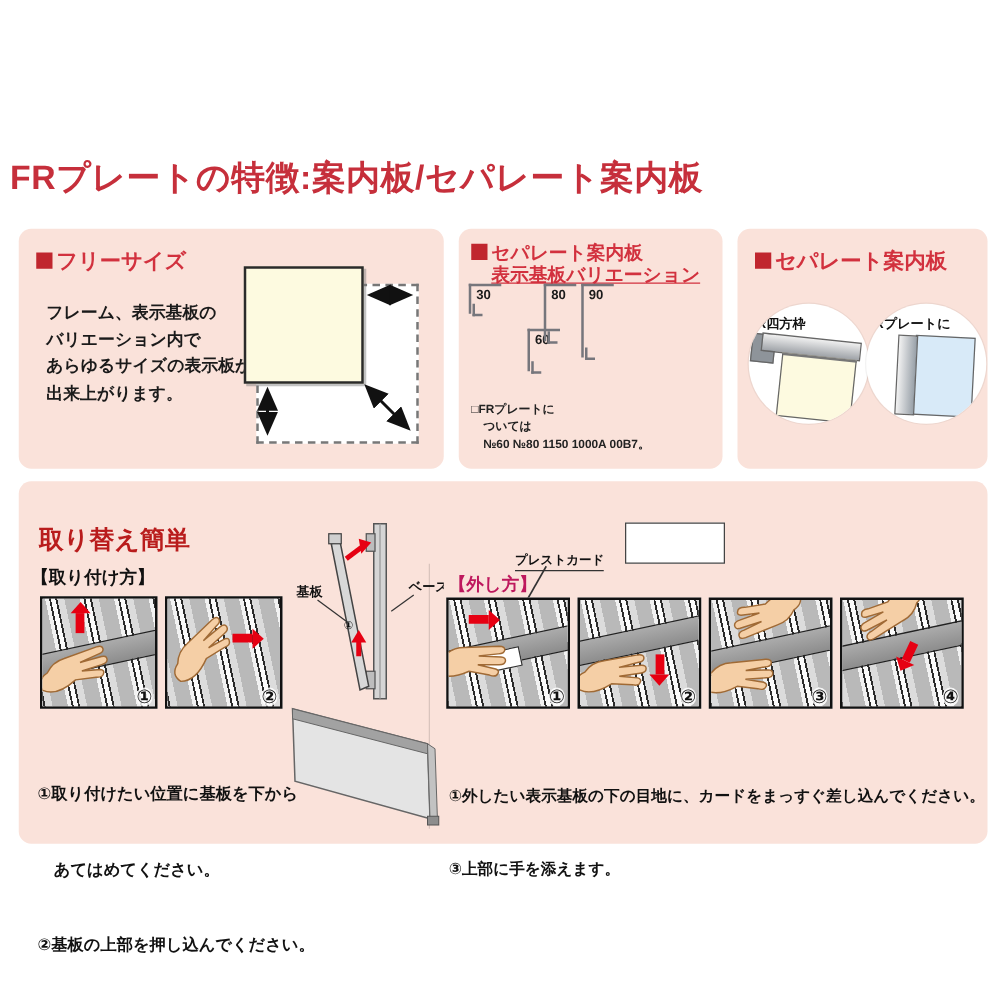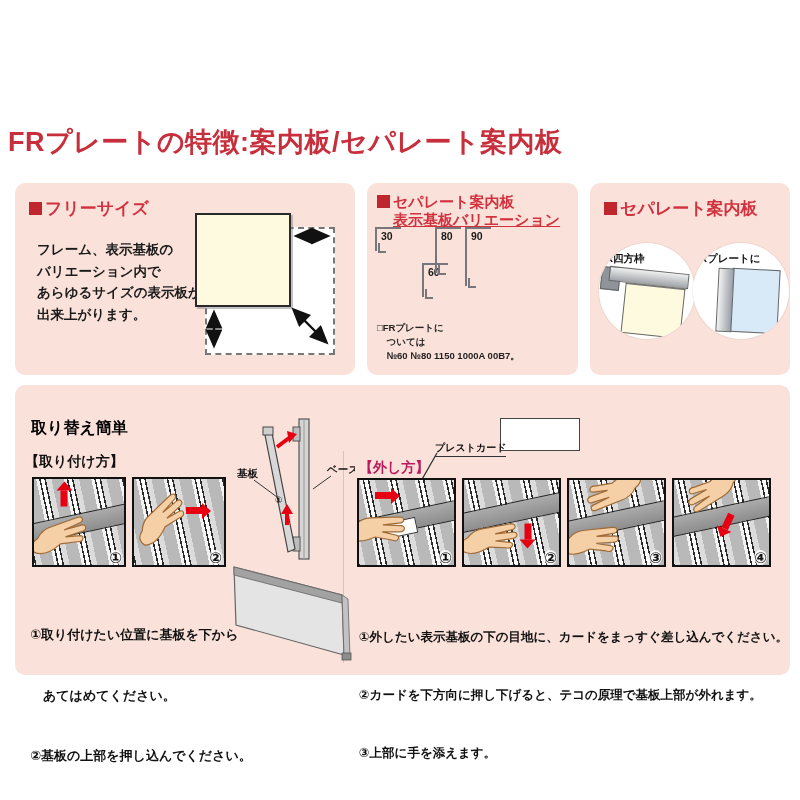--- a/index.html
+++ b/index.html
@@ -30,39 +30,39 @@
   
   .bracket{position:absolute;border-left:2px solid #76767c;border-top:2px solid #76767c;width:24px;}
   .bracket:after{content:"";position:absolute;left:1px;bottom:-2px;width:6px;height:8px;border-left:2px solid #76767c;border-bottom:2px solid #76767c;}
   .bracket span{position:absolute;left:4px;top:1px;font-size:10.5px;font-weight:bold;color:#1a1a1a;}
   .var-note{position:absolute;left:10px;top:138px;font-size:9.5px;font-weight:bold;line-height:1.45;color:#222;}
   
   .circle{position:absolute;top:60px;width:96px;height:96px;border-radius:50%;background:#fff;overflow:hidden;box-shadow:0 0 0 1px rgba(0,0,0,.05);}
   .circle .lbl{position:absolute;top:9px;left:0;right:0;text-align:left;font-size:10.5px;font-weight:bold;color:#111;}
   .fbar{position:absolute;border:1px solid #666;}
   
-  .tagline{position:absolute;left:16px;top:33px;font-size:16px;font-weight:bold;color:#000000;}
+  .tagline{position:absolute;left:16px;top:33px;font-size:20px;font-weight:bold;color:#b91c1c;}
   .sec-label{position:absolute;font-size:14px;font-weight:bold;white-space:nowrap;}
   .divider{position:absolute;left:328px;top:66px;height:212px;border-left:1px solid #d9c4bd;}
   .step{position:absolute;width:90px;height:86px;background:#fff;border:2px solid #111;overflow:hidden;}
   .slats{position:absolute;left:-25%;top:-25%;width:150%;height:150%;
     background:repeating-linear-gradient(78deg,
       #2b2b2b 0 1.5px,#dcdcdc 1.5px 7px,#b9b9b9 7px 19px,#f2f2f2 19px 22px,
       #2b2b2b 22px 23.5px,#fbfbfb 23.5px 27px);}
   .dark-slat{position:absolute;left:-8%;width:120%;height:18px;background:linear-gradient(#ababab,#8d8d8d);border:1.5px solid #222;transform:rotate(-12deg);}
   .card-chip{position:absolute;width:30px;height:14px;background:#fff;border:1.2px solid #333;transform:rotate(-12deg);}
   .num{position:absolute;right:2px;bottom:0px;font-size:15px;font-weight:bold;color:#111;background:rgba(255,255,255,.85);border-radius:50%;line-height:1;}
   .hand{position:absolute;width:62px;height:36px;}
   .arrow{position:absolute;width:16px;height:7px;background:#e60012;}
   .arrow::after{content:"";position:absolute;left:100%;top:50%;transform:translateY(-50%);
     border-left:9px solid #e60012;border-top:8px solid transparent;border-bottom:8px solid transparent;}
   .instr{position:absolute;font-size:13px;font-weight:bold;line-height:1.55;color:#111;white-space:pre;}
   .instr.small{font-size:12.5px;}
   .card-rect{position:absolute;left:485px;top:33px;width:78px;height:31px;background:#fff;border:1.5px solid #444;}
-  .card-lbl{position:absolute;left:420px;top:56px;font-size:10px;font-weight:bold;color:#111;border-bottom:1.2px solid #333;padding-bottom:1px;text-align:center;}
+  .card-lbl{position:absolute;left:397px;top:56px;font-size:10px;font-weight:bold;color:#111;border-bottom:1.2px solid #333;padding-bottom:1px;text-align:center;}
 </style>
 </head>
 <body>
 
 <div class="page-title">FRプレートの特徴:案内板/セパレート案内板</div>
 
 <div class="panel" id="panel-free">
   <div class="ph" style="left:14px;top:14px;font-size:17px;">
     <span class="bullet"></span><span>フリーサイズ</span>
   </div>
@@ -231,17 +231,16 @@
     <div class="dark-slat" style="top:26px;"></div>
     <svg class="hand" style="left:8px;top:-10px;transform:rotate(140deg);" viewBox="0 0 64 36">
       <path d="M2 20 Q1 10 12 9 Q20 3 30 5 L58 9 Q63 10 62 13 Q61 16 56 15 L40 14 L58 18 Q62 19 61 22 Q60 25 55 24 L38 21 L52 27 Q55 29 53 31 Q51 34 46 31 L30 25 Q10 30 2 20 Z" fill="#f5cfa6" stroke="#a06a35" stroke-width="1.2"></path>
     </svg>
     <div class="arrow" style="left:46px;top:38px;transform:rotate(115deg);"></div>
     <div class="num">④</div>
   </div>
 
   <div class="instr small" style="left:344px;top:204px;">
     <div>①外したい表示基板の下の目地に、カードをまっすぐ差し込んでください。</div>
-    <div>②カードを下方向に押し下げると、テコの原理で基板上部が外れます。</div>
     <div>③上部に手を添えます。</div>
     
   </div>
 </div>
 
 </body></html>

